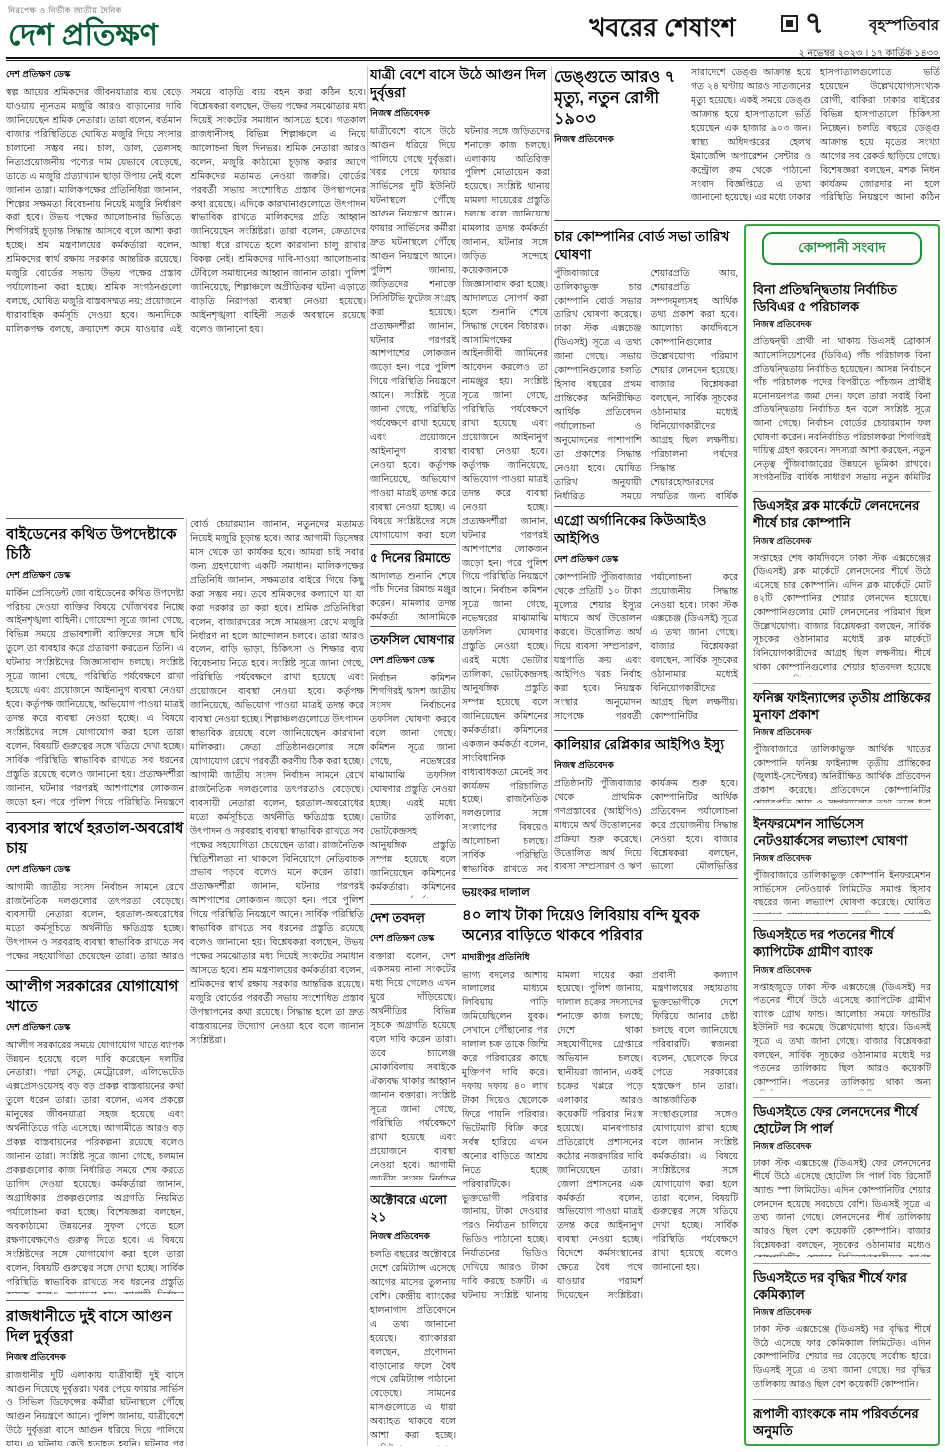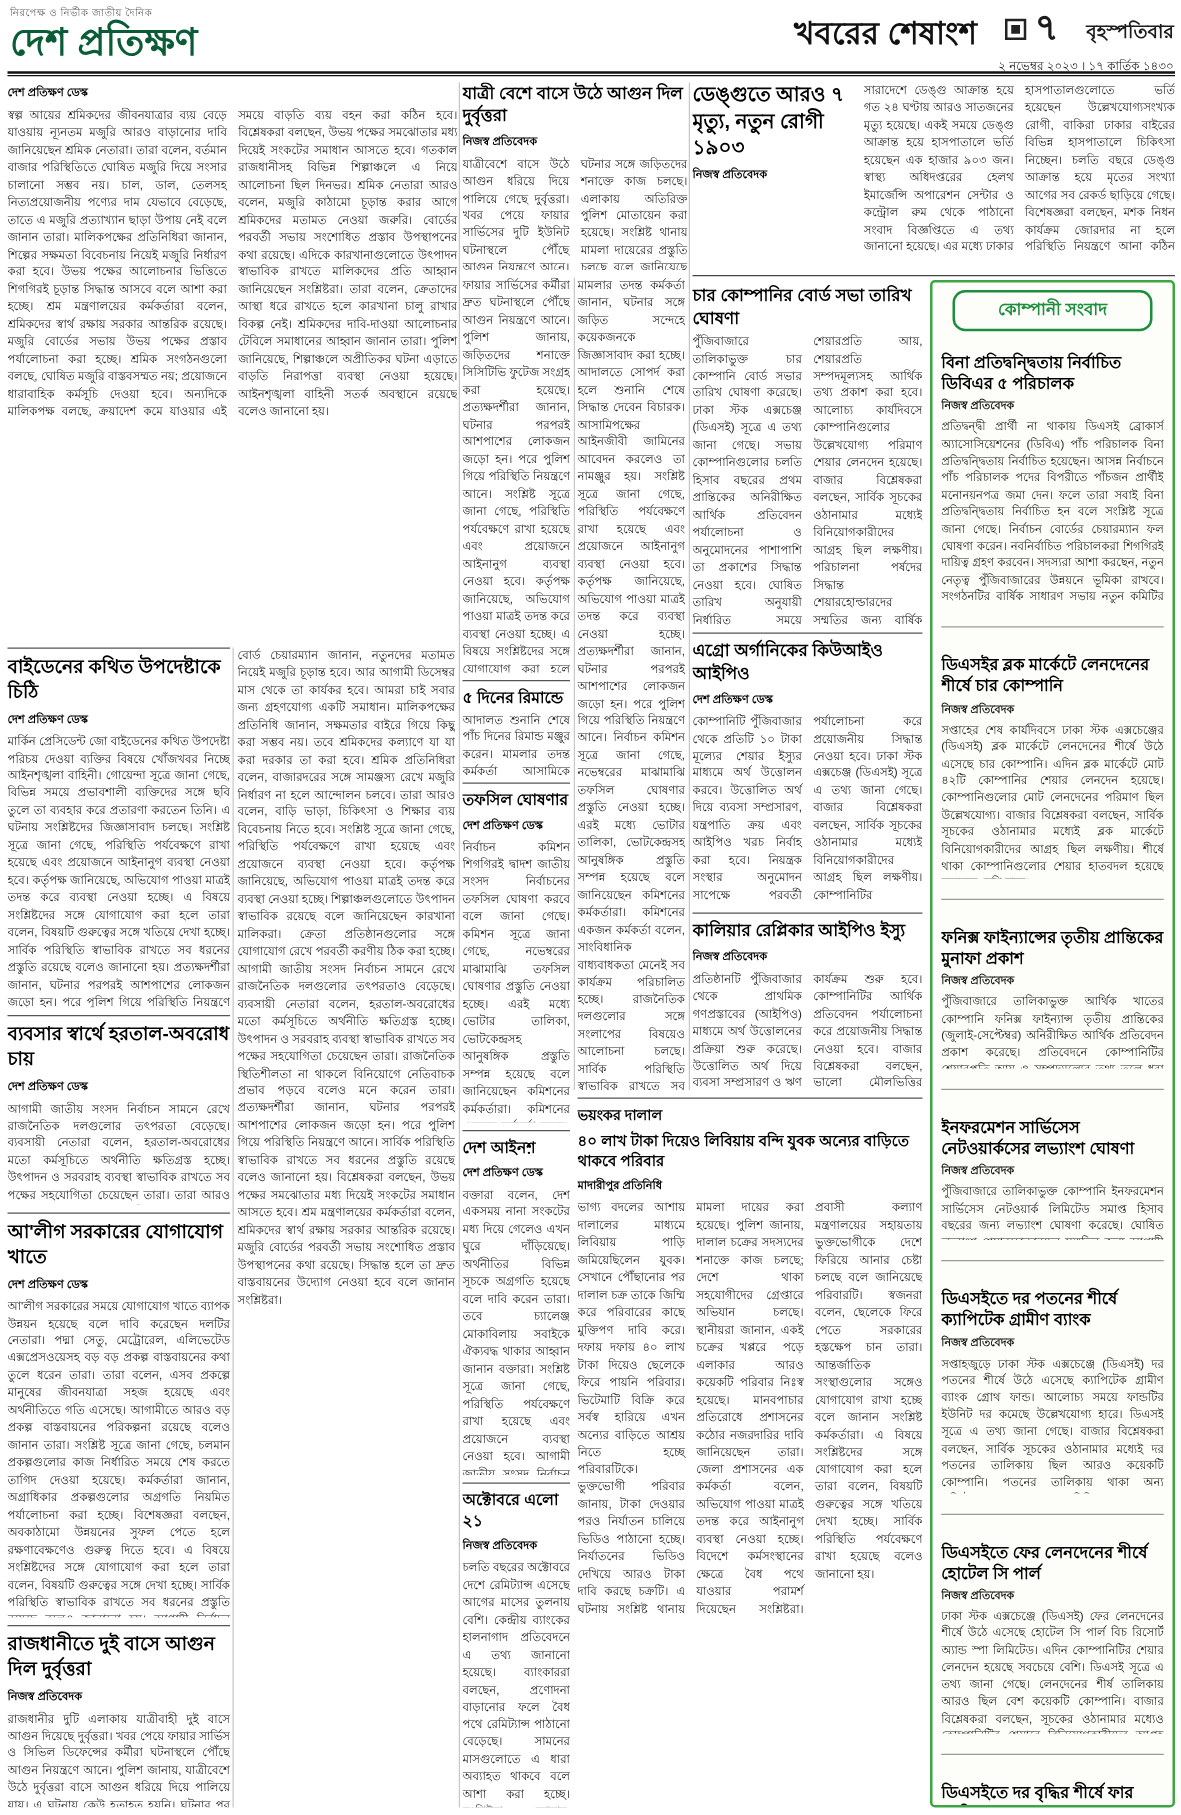--- a/index.html
+++ b/index.html
@@ -5,55 +5,55 @@
   *{margin:0;padding:0;box-sizing:border-box}
   html,body{background:#e6e6e2}
   body{font-family:"Liberation Sans","DejaVu Sans",sans-serif;}
   .page{position:relative;width:945px;height:1452px;margin:0 auto;background:#ffffff;color:#1b1b1b;overflow:hidden}
   
   .mast{position:absolute;left:0;top:0;width:945px;height:58px}
   .logo{position:absolute;left:8px;top:4px}
   .tagline{font-size:8px;color:#666;letter-spacing:.5px;margin-bottom:1px}
   .title{font-size:30px;font-weight:bold;color:#0a5c36;line-height:1.1}
   .head-right{position:absolute;right:6px;top:8px;display:flex;flex-direction:column;align-items:flex-end}
-  .head-row{display:flex;align-items:flex-start;gap:22px}
+  .head-row{display:flex;align-items:flex-start;gap:45px}
   .section-title{font-size:25px;font-weight:bold;color:#111;line-height:1.2;margin-top:4px}
   .pagegrp{display:flex;align-items:center;gap:7px}
   .orn{width:17px;height:17px;border:2px solid #222;display:flex;align-items:center;justify-content:center}
   .orn i{display:block;width:7px;height:7px;background:#222}
   .pageno{font-size:30px;font-weight:bold;line-height:1}
   .day{font-size:15px;font-weight:bold;margin-top:5px}
   .dateline{font-size:9.5px;color:#222;margin-top:4px;white-space:nowrap}
   .mast-rule{position:absolute;left:6px;right:5px;top:57px;height:4px;border-top:2px solid #111;border-bottom:1px solid #111}
   
   .vrule{position:absolute;width:1px;background:#c9c9c4}
   .hrule{position:absolute;height:1px;background:#444}
   
   .art{position:absolute;display:flex;flex-direction:column;overflow:hidden}
   .rt{border-top:1px solid #555;padding-top:5px}
   .hl{font-weight:bold;color:#000;line-height:1.32;margin-bottom:3px}
   .hl-xl{font-size:20px}
   .hl-lg{font-size:15px}
   .hl-md{font-size:13.5px}
   .hl-sm{font-size:12.5px}
-  .hl-banner{font-size:12px;line-height:1.35}
+  .hl-banner{font-size:15px;line-height:1.35}
   .kicker{font-size:11.5px;font-weight:bold;color:#000;margin-bottom:2px}
   .byline{font-size:9px;font-weight:bold;color:#000;margin:1px 0 4px}
   .body{flex:1;overflow:hidden;font-size:9.3px;line-height:1.5;text-align:justify;color:#222}
   .cols2{column-count:2;column-gap:9px}
   .cols3{column-count:3;column-gap:9px}
   
   .split{display:flex;gap:9px}
   .split .left{width:128px;flex:none}
   .split .right{flex:1;overflow:hidden}
   
   .company-box{position:absolute;left:744px;top:224px;width:196px;height:1222px;border:2px solid #3fa544;border-radius:4px;padding:6px 7px;overflow:hidden;background:#fdfdfa}
   .clabel-wrap{text-align:center;margin-bottom:7px}
   .clabel{display:inline-block;border:2px solid #1e8e3e;border-radius:10px;color:#1e8e3e;font-weight:bold;font-size:13.5px;padding:3px 34px}
-  .cart{border-top:1px solid #9a9a96;padding-top:21px;margin-top:16px;overflow:hidden}
+  .cart{border-top:1px solid #9a9a96;padding-top:5px;margin-top:6px;overflow:hidden}
   .company-box article:first-of-type{border-top:0;margin-top:16px;padding-top:0}
   .chl{font-size:13px;font-weight:bold;line-height:1.32;color:#000}
   .cby{font-size:8.8px;font-weight:bold;margin:2px 0 3px}
   .cbody{font-size:9.2px;line-height:1.48;text-align:justify;color:#222;overflow:hidden}
 </style>
 </head>
 <body>
 
 <div class="page">
 
@@ -132,21 +132,21 @@
     <div class="body">আদালত শুনানি শেষে পাঁচ দিনের রিমান্ড মঞ্জুর করেন। মামলার তদন্ত কর্মকর্তা আসামিকে জিজ্ঞাসাবাদের জন্য সাত দিনের রিমান্ড আবেদন করেছিলেন। আসামিপক্ষের আইনজীবী রিমান্ড বাতিল চেয়ে জামিনের আবেদন করেন। উভয় পক্ষের শুনানি শেষে আদালত এ আদেশ দেন।</div>
   </article>
 
   <article class="art rt" style="left:370px;top:626px;width:86px;height:272px">
     <h2 class="hl hl-sm">তফসিল ঘোষণার</h2>
     <div class="byline">দেশ প্রতিক্ষণ ডেস্ক</div>
     <div class="body">নির্বাচন কমিশন শিগগিরই দ্বাদশ জাতীয় সংসদ নির্বাচনের তফসিল ঘোষণা করবে বলে জানা গেছে। কমিশন সূত্রে জানা গেছে, নভেম্বরের মাঝামাঝি তফসিল ঘোষণার প্রস্তুতি নেওয়া হচ্ছে। এরই মধ্যে ভোটার তালিকা, ভোটকেন্দ্রসহ আনুষঙ্গিক প্রস্তুতি সম্পন্ন হয়েছে বলে জানিয়েছেন কমিশনের কর্মকর্তারা। কমিশনের একজন কর্মকর্তা বলেন, সাংবিধানিক বাধ্যবাধকতা মেনেই সব কার্যক্রম পরিচালিত হচ্ছে। রাজনৈতিক দলগুলোর সঙ্গে সংলাপের বিষয়েও আলোচনা চলছে। সার্বিক পরিস্থিতি স্বাভাবিক রাখতে সব ধরনের প্রস্তুতি রয়েছে বলেও জানানো হয়। এ বিষয়ে সংশ্লিষ্টদের সঙ্গে যোগাযোগ করা হলে তারা বলেন, বিষয়টি গুরুত্বের সঙ্গে দেখা হচ্ছে।</div>
   </article>
 
   <article class="art rt" style="left:370px;top:904px;width:86px;height:276px">
-    <h2 class="hl hl-sm">দেশ আইনশ়</h2>
+    <h2 class="hl hl-sm">দেশ তবদল়</h2>
     <div class="byline">দেশ প্রতিক্ষণ ডেস্ক</div>
     <div class="body">বক্তারা বলেন, দেশ একসময় নানা সংকটের মধ্য দিয়ে গেলেও এখন ঘুরে দাঁড়িয়েছে। অর্থনীতির বিভিন্ন সূচকে অগ্রগতি হয়েছে বলে দাবি করেন তারা। তবে চ্যালেঞ্জ মোকাবিলায় সবাইকে ঐক্যবদ্ধ থাকার আহ্বান জানান বক্তারা। সংশ্লিষ্ট সূত্রে জানা গেছে, পরিস্থিতি পর্যবেক্ষণে রাখা হয়েছে এবং প্রয়োজনে ব্যবস্থা নেওয়া হবে। আগামী জাতীয় সংসদ নির্বাচন সামনে রেখে রাজনৈতিক দলগুলোর তৎপরতা বেড়েছে। রাজনৈতিক স্থিতিশীলতা না থাকলে বিনিয়োগে নেতিবাচক প্রভাব পড়বে বলে মনে করেন বিশ্লেষকরা। সমঝোতার মাধ্যমে সংকট নিরসনের আহ্বান জানান তারা।</div>
   </article>
 
   <article class="art rt" style="left:370px;top:1186px;width:86px;height:260px">
     <h2 class="hl hl-sm">অক্টোবরে এলো ২১</h2>
     <div class="byline">নিজস্ব প্রতিবেদক</div>
     <div class="body">চলতি বছরের অক্টোবরে দেশে রেমিট্যান্স এসেছে আগের মাসের তুলনায় বেশি। কেন্দ্রীয় ব্যাংকের হালনাগাদ প্রতিবেদনে এ তথ্য জানানো হয়েছে। ব্যাংকাররা বলছেন, প্রণোদনা বাড়ানোর ফলে বৈধ পথে রেমিট্যান্স পাঠানো বেড়েছে। সামনের মাসগুলোতে এ ধারা অব্যাহত থাকবে বলে আশা করা হচ্ছে। সংশ্লিষ্টরা জানান, প্রবাসী আয়ের এ প্রবৃদ্ধি রিজার্ভের ওপর ইতিবাচক প্রভাব ফেলবে। বিশ্লেষকরা বলছেন, ডলারের বিনিময় হার স্থিতিশীল রাখতে আরও পদক্ষেপ প্রয়োজন। কেন্দ্রীয় ব্যাংক জানিয়েছে, বৈধ চ্যানেলে অর্থ পাঠাতে প্রবাসীদের উৎসাহিত করা হচ্ছে।</div>
   </article>
 

